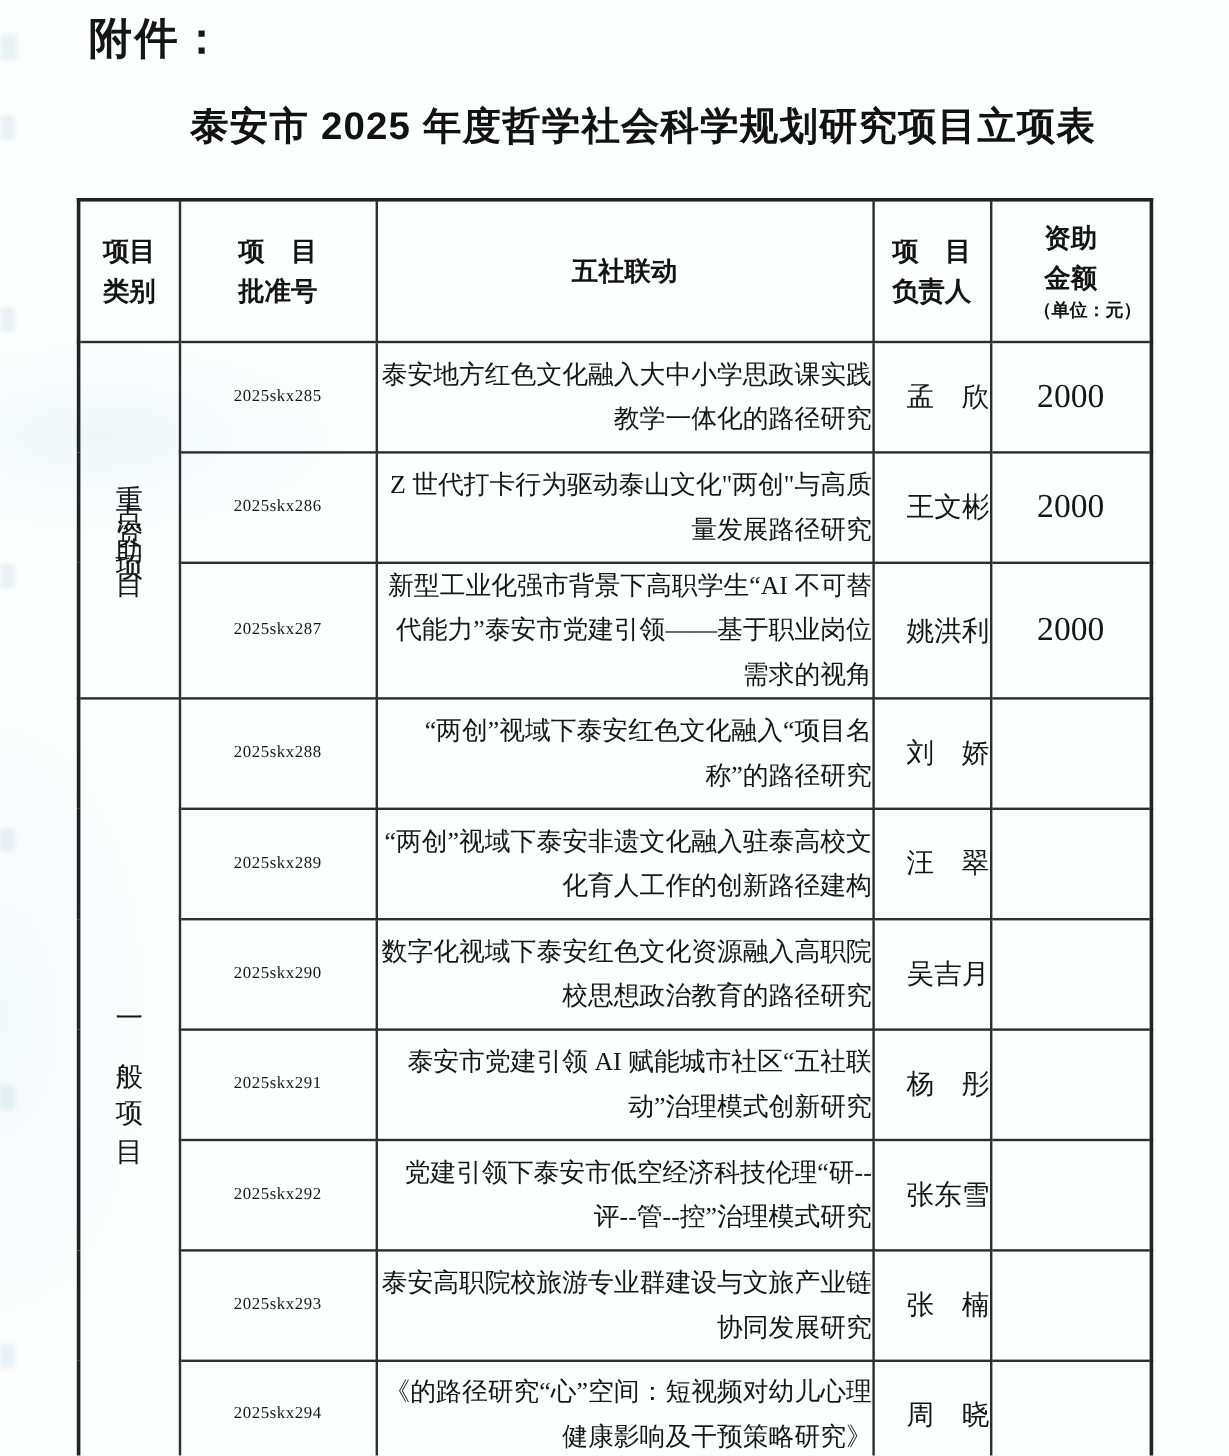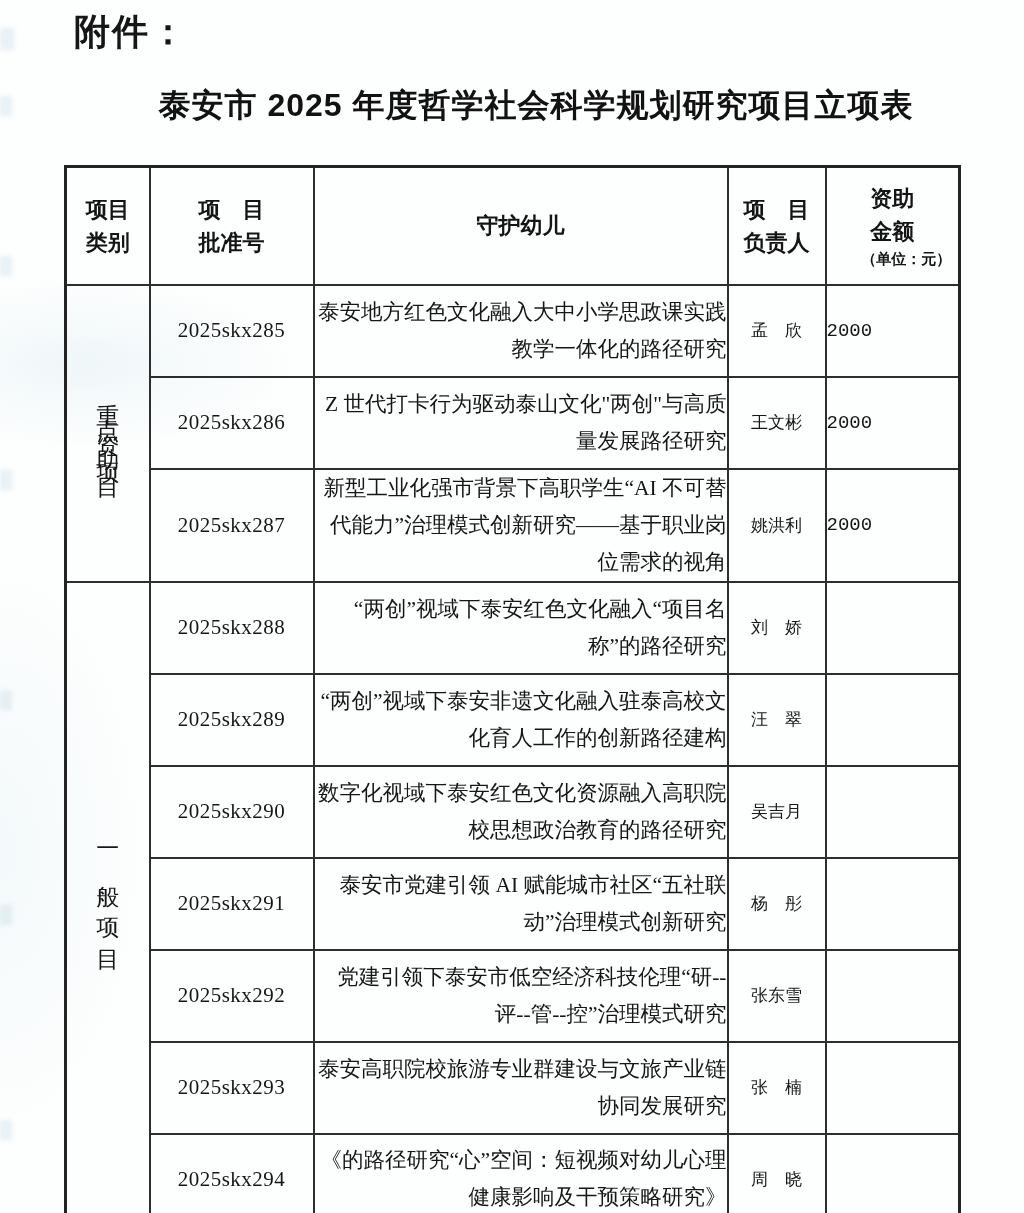--- a/index.html
+++ b/index.html
@@ -74,34 +74,35 @@
   .vertical-text {
     writing-mode:vertical-rl;
     text-orientation:upright;
     display:inline-block;
   }
   .vt-cat-0 { letter-spacing:15px; }
   .vt-cat-1 { letter-spacing:32px; }
   .cell-approval {
     text-align:center;
     font-family:"Liberation Serif", serif;
-    font-size:21px; letter-spacing:0.5px; color:#161616;border-radius:18px;
+    font-size:14px; letter-spacing:0.5px; color:#161616;border-radius:18px;
   }
   .cell-name {
     text-align:right;
     font-size:21.5px; line-height:37px; color:#161616;
     padding:8px 14px 8px 20px;
   }
   .cell-leader {
+    text-align:right;
+    font-size:23px; color:#161616;margin-top:17px;
+  }
+  .cell-amount {
     text-align:center;
-    font-size:17px; color:#161616;margin-top:17px;
-  }
-  .cell-amount {
-    font-family:Liberation Mono, monospace;
-    font-size:19px; color:#161616;
+    font-family:Liberation Serif, serif;
+    font-size:28px; color:#161616;
   }
 </style>
 </head>
 <body>
 
 <div class="page">
 
   <div class="scan-artifact" style="left:0;top:28px;width:14px;height:22px;"></div>
   <div class="scan-artifact" style="left:0;top:96px;width:12px;height:20px;"></div>
   <div class="scan-artifact" style="left:0;top:256px;width:12px;height:20px;"></div>
@@ -125,21 +126,21 @@
     <thead>
       <tr>
         <th>
           <div>项目</div>
           <div>类别</div>
         </th>
         <th>
           <div>项　目</div>
           <div>批准号</div>
         </th>
-        <th>守护幼儿</th>
+        <th>五社联动</th>
         <th>
           <div>项　目</div>
           <div>负责人</div>
         </th>
         <th>
           <div>资助</div>
           <div>金额</div>
           <div class="unit-note">（单位：元）</div>
         </th>
       </tr>
@@ -153,21 +154,21 @@
           <td class="cell-amount">2000</td>
         </tr>
         <tr>
           <td class="cell-approval">2025skx286</td>
           <td class="cell-name">Z 世代打卡行为驱动泰山文化"两创"与高质量发展路径研究</td>
           <td class="cell-leader">王文彬</td>
           <td class="cell-amount">2000</td>
         </tr>
         <tr>
           <td class="cell-approval">2025skx287</td>
-          <td class="cell-name">新型工业化强市背景下高职学生“AI 不可替代能力”治理模式创新研究——基于职业岗位需求的视角</td>
+          <td class="cell-name">新型工业化强市背景下高职学生“AI 不可替代能力”泰安市党建引领——基于职业岗位需求的视角</td>
           <td class="cell-leader">姚洪利</td>
           <td class="cell-amount">2000</td>
         </tr>
         <tr>
           <td rowspan="7" class="cell-category"><span class="vertical-text vt-cat-1">一般项目</span></td>
           <td class="cell-approval">2025skx288</td>
           <td class="cell-name">“两创”视域下泰安红色文化融入“项目名称”的路径研究</td>
           <td class="cell-leader">刘　娇</td>
           <td class="cell-amount"></td>
         </tr>

